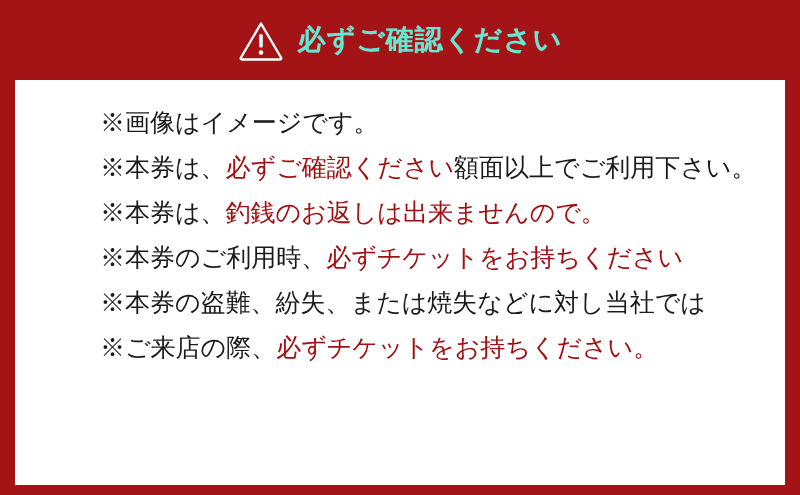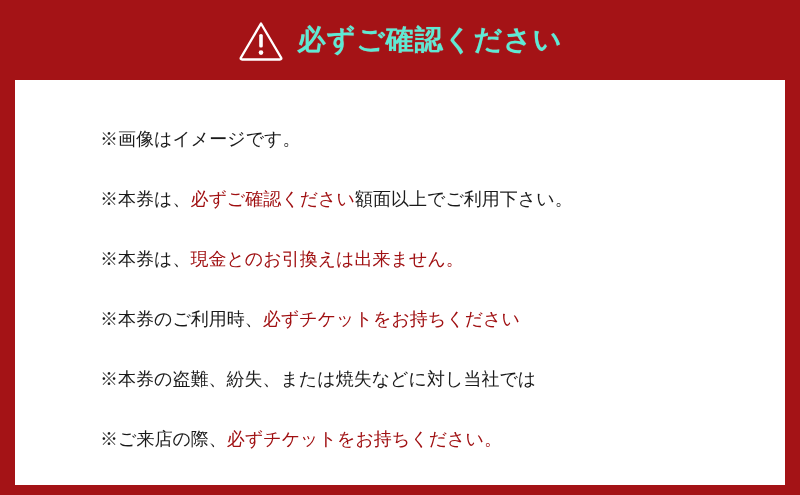--- a/index.html
+++ b/index.html
@@ -57,27 +57,26 @@
     box-sizing: border-box;
     padding: 22px 10px 0 85px;
   }
 
   .notice-list {
     list-style: none;
     margin: 0;
     padding: 0;
   }
   .notice-item {
-    font-family: Liberation Serif, serif;
-    font-size: 18px;
+    font-family: Liberation Mono, monospace;
+    font-size: 25px;
     line-height: 45px;
     color: #1a1a1a;
     white-space: nowrap;
     letter-spacing: 0px;
-    margin-top: 15px;
   }
   .notice-item .mark {
     color: #1a1a1a;
   }
   .notice-item .em {
     color: #a01012;
   }
   .notice-item .cont {
     display: block;
     padding-left: 26px;
@@ -95,20 +94,20 @@
       <rect x="21.2" y="14" width="3.6" height="13.5" rx="1.6" fill="#ffffff"></rect>
       <circle cx="23" cy="32.6" r="2.3" fill="#ffffff"></circle>
     </svg>
     <span class="header-title">必ずご確認ください</span>
   </div>
 
   <div class="panel">
     <ul class="notice-list" id="notice-list">
         <li class="notice-item"><span class="mark">※画像はイメージです。</span></li>
         <li class="notice-item"><span class="mark">※本券は、</span><span class="em">必ずご確認ください</span><span class="mark">額面以上でご利用下さい。</span></li>
-        <li class="notice-item"><span class="mark">※本券は、</span><span class="em">現金とのお引換えは出来ません。</span></li>
+        <li class="notice-item"><span class="mark">※本券は、</span><span class="em">釣銭のお返しは出来ませんので。</span></li>
         <li class="notice-item"><span class="mark">※本券のご利用時、</span><span class="em">必ずチケットをお持ちください</span></li>
         <li class="notice-item"><span class="mark">※本券の盗難、紛失、または焼失などに対し当社では</span></li>
         <li class="notice-item"><span class="mark">※ご来店の際、</span><span class="em">必ずチケットをお持ちください。</span></li>
       </ul>
   </div>
 
 </div>
 
 </body></html>

